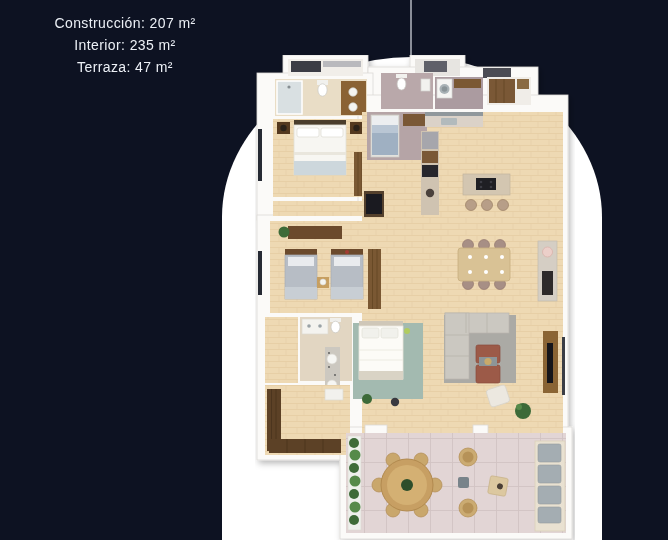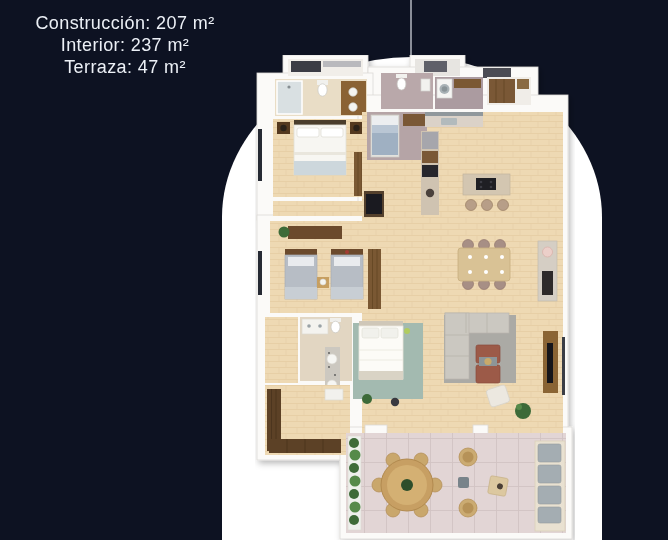--- a/index.html
+++ b/index.html
@@ -3,34 +3,34 @@
 <meta charset="utf-8">
 <style>
   :root{
     --background:#0d1222; --text:#ecf0f6; --arch:#ffffff; --divider_line:#8a8e99;
   }
   *{margin:0;padding:0;box-sizing:border-box;}
   html,body{width:668px;height:540px;overflow:hidden;}
   body{background:var(--background);font-family:"Liberation Sans","DejaVu Sans",sans-serif;position:relative;}
   .scene{position:absolute;inset:0;}
   .stats{position:absolute;left:0;top:12px;width:250px;text-align:center;color:var(--text);
-         font-size:18px;line-height:22px;letter-spacing:.4px;font-weight:400;}
+         font-size:14px;line-height:22px;letter-spacing:.4px;font-weight:400;}
   .divider{position:absolute;left:410px;top:0;width:2px;height:59px;background:var(--divider_line);}
   .arch{position:absolute;left:222px;top:57px;width:380px;height:483px;background:var(--arch);
         border-radius:190px 190px 0 0 / 160px 160px 0 0;}
   .plan{position:absolute;left:255px;top:55px;width:320px;height:485px;}
 </style>
 </head>
 <body>
 
 <div class="scene">
 
   <div class="stats">
     <div>Construcción: 207 m²</div>
-    <div>Interior: 237 m²</div>
+    <div>Interior: 235 m²</div>
     <div>Terraza: 47 m²</div>
   </div>
 
   <div class="divider"></div>
   <div class="arch"></div>
 
   <svg class="plan" viewBox="0 0 320 485">
     <defs>
       <filter id="sh" x="-5%" y="-5%" width="112%" height="112%">
         <feDropShadow dx="2" dy="3" stdDeviation="3" flood-color="#000" flood-opacity="0.28"></feDropShadow>

